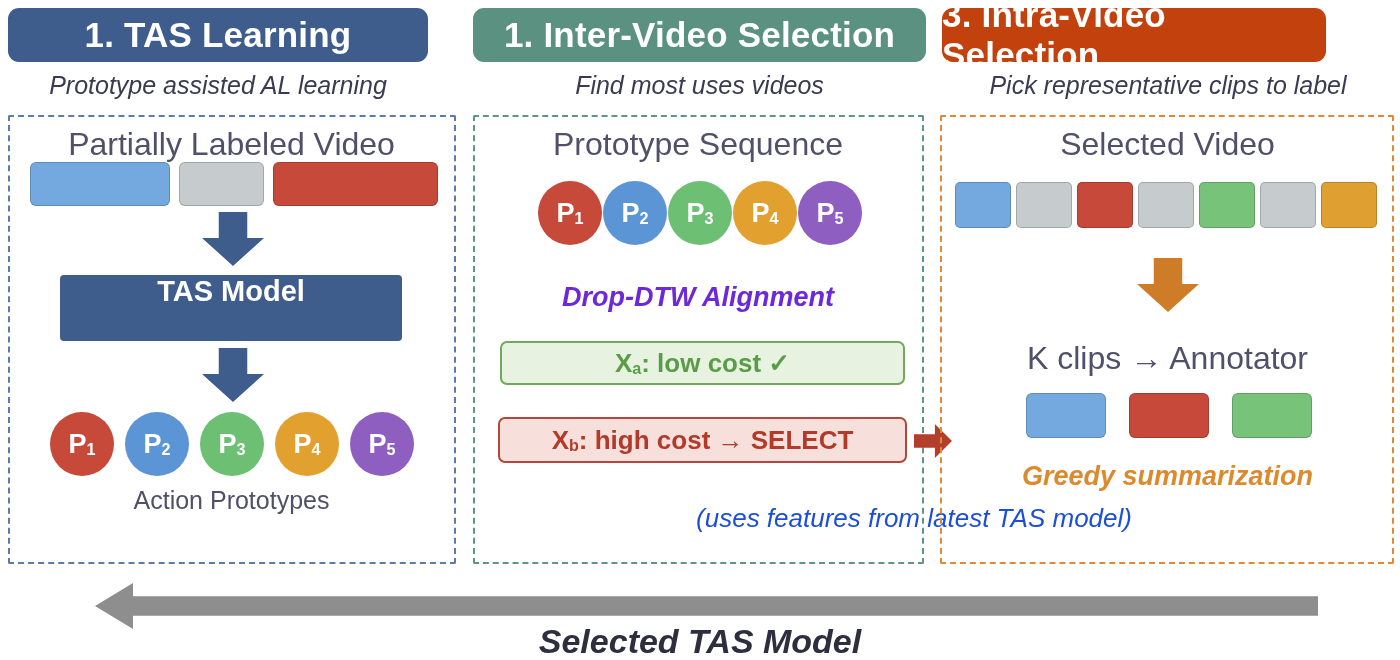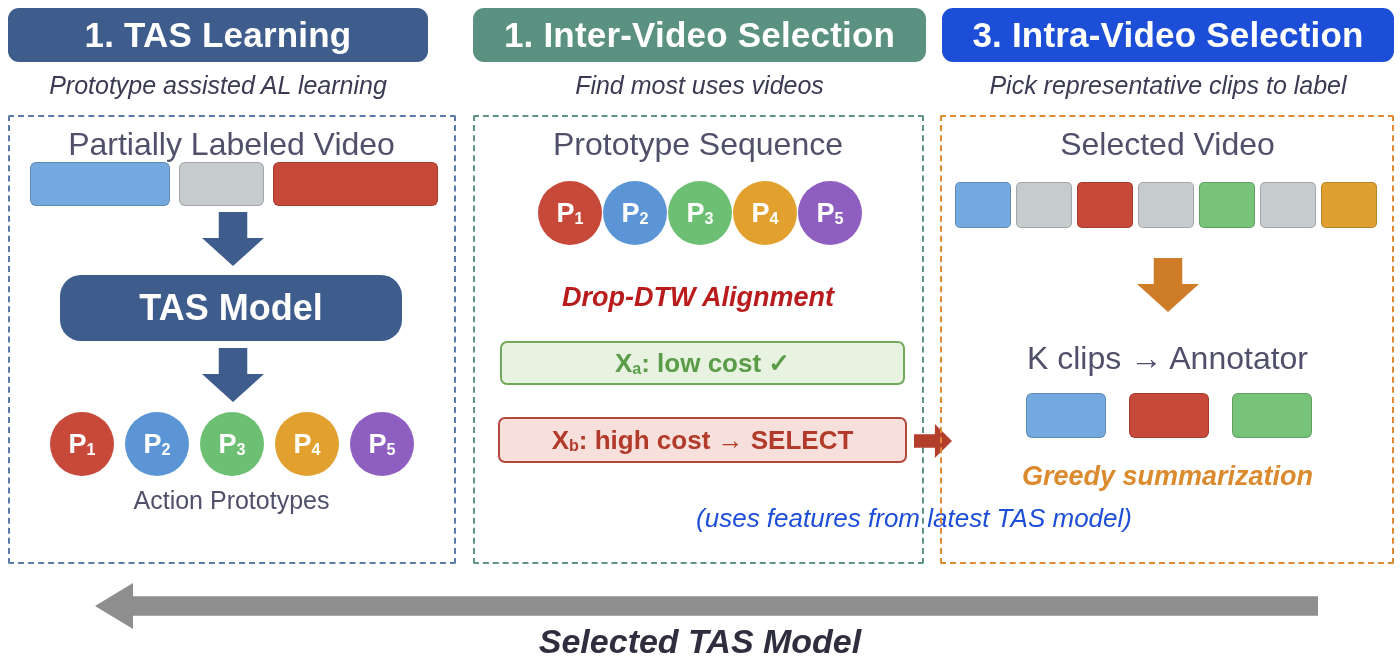--- a/index.html
+++ b/index.html
@@ -39,22 +39,22 @@
   .arrow-right{
     width:38px;height:34px;
     clip-path:polygon(0 30%,55% 30%,55% 0,100% 50%,55% 100%,55% 70%,0 70%);
   }
   .arrow-left{
     width:1223px;height:46px;
     clip-path:polygon(0 50%,38px 0,38px 29%,100% 29%,100% 71%,38px 71%,38px 100%);
   }
   
   .model-box{
-    width:342px;height:66px;border-radius:21px;display:flex;align-items:center;justify-content:center;
-    color:#ffffff;font-weight:bold;font-size:36px;
+    width:342px;height:66px;border-radius:4px;display:flex;align-items:flex-start;justify-content:center;
+    color:#ffffff;font-weight:bold;font-size:29px;
   }
   
   .circle-row{display:flex;}
   .row1{gap:11px;} .row2{gap:1px;}
   .pcircle{
     width:64px;height:64px;border-radius:50%;display:flex;align-items:center;justify-content:center;
     color:#ffffff;font-weight:bold;font-size:27px;
   }
   .pcircle sub{font-size:0.6em;margin-top:0.7em;}
   
@@ -154,39 +154,39 @@
     <div class="pcircle" style="background-color: rgb(226, 161, 46);">
         <span>P</span>
         <sub>4</sub>
       </div>
     <div class="pcircle" style="background-color: rgb(142, 95, 192);">
         <span>P</span>
         <sub>5</sub>
       </div>
   </div>
 
-  <div class="abs plabel italic-accent" style="left: 473px; top: 282px; width: 450px; color: #b91c1c;">Drop-DTW Alignment</div>
+  <div class="abs plabel italic-accent" style="left: 473px; top: 282px; width: 450px; color: #6d28d9;">Drop-DTW Alignment</div>
 
   <div class="abs cost-box" style="left: 500px; top: 341px; width: 405px; height: 44px; background-color: rgb(231, 242, 224); color: rgb(90, 156, 71); border-color: rgb(113, 168, 91);">
     <span>X</span>
       <sub>a</sub>
       <span>: low cost ✓</span>
   </div>
 
   <div class="abs cost-box" style="left: 498px; top: 417px; width: 409px; height: 46px; background-color: rgb(247, 224, 220); color: rgb(178, 58, 43); border-color: rgb(181, 71, 58);">
     <span>X</span>
       <sub>b</sub>
       <span>: high cost → SELECT</span>
   </div>
 
   <div class="abs arrow-right" style="left: 914px; top: 424px; background-color: rgb(179, 62, 43);"></div>
 
   <div class="abs note-text" style="left:664px;top:503px;width:500px;">(uses features from latest TAS model)</div>
 
-  <div class="abs panel-header" style="left: 942px; top: 8px; width: 452px; background-color: #1d4ed8;">
+  <div class="abs panel-header" style="left: 942px; top: 8px; width: 384px; background-color: #c2410c;">
     <span>3. Intra-Video Selection</span>
   </div>
   <div class="abs panel-sub" style="left:942px;top:68px;width:452px;">Pick representative clips to label</div>
 
   <div class="abs dash-box" style="left: 940px; top: 115px; width: 450px; height: 445px; border-color: rgb(224, 138, 54);"></div>
 
   <div class="abs plabel" style="left:940px;top:126px;width:455px;">Selected Video</div>
 
   <div class="abs bar-row bar3" style="left:955px;top:182px;">
     <div class="seg" style="background-color: rgb(116, 169, 223);"></div>

